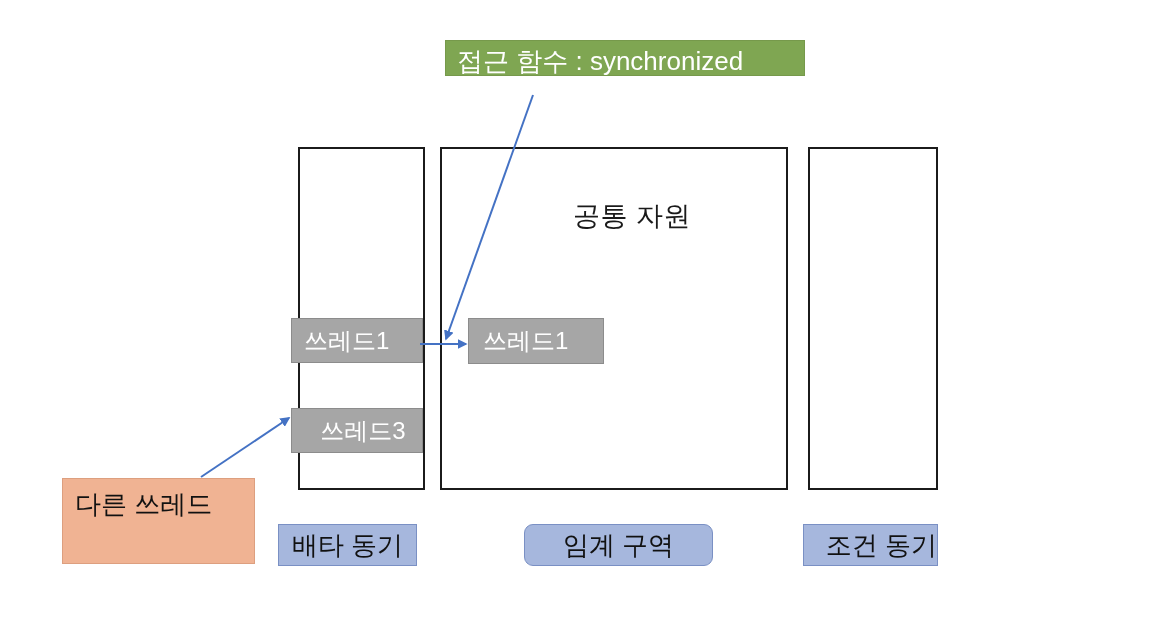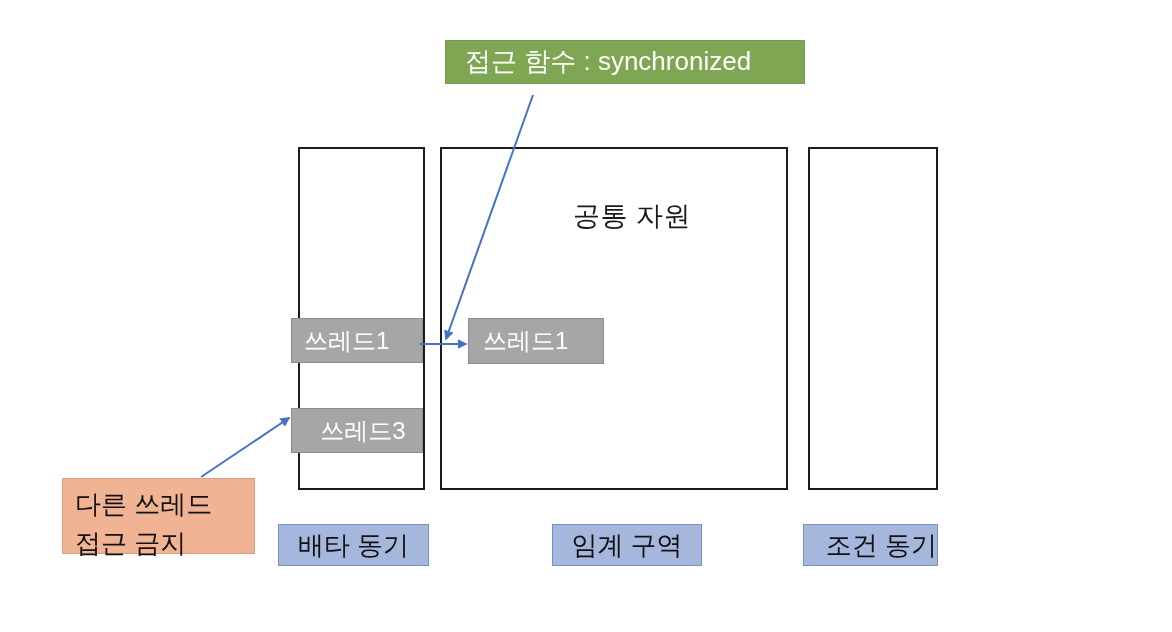--- a/index.html
+++ b/index.html
@@ -83,37 +83,37 @@
     padding-left: 14px;
     white-space: nowrap;
   }
 
   
   .callout-green {
     position: absolute;
     left: 445px;
     top: 40px;
     width: 360px;
-    height: 44px;
+    height: 36px;
     background: #7fa652;
     border: 1px solid #76994b;
     box-sizing: border-box;
     color: #ffffff;
     font-size: 26px;
     line-height: 41px;
-    padding-left: 19px;
+    padding-left: 11px;
     white-space: nowrap;
   }
 
   .callout-orange {
     position: absolute;
     left: 62px;
     top: 478px;
     width: 193px;
-    height: 76px;
+    height: 86px;
     background: #f0b393;
     border: 1px solid #dd9f7f;
     box-sizing: border-box;
     color: #111111;
     font-size: 26px;
     padding: 6px 0 0 12px;
     line-height: 39px;
     white-space: nowrap;
   }
 
@@ -124,22 +124,22 @@
     height: 42px;
     background: #a6b7dd;
     border: 1px solid #7a90c4;
     box-sizing: border-box;
     color: #111111;
     font-size: 26px;
     line-height: 40px;
     text-align: center;
     white-space: nowrap;
   }
-  #legend-0 { left: 278px; width: 151px; }
-  #legend-1 { left: 552px; width: 150px; }
+  #legend-0 { left: 278px; width: 139px; }
+  #legend-1 { left: 524px; width: 189px; border-radius: 9px; }
   #legend-2 { left: 803px; width: 135px; text-align: right; }
 
   
   #connectors {
     position: absolute;
     left: 0;
     top: 0;
     width: 1172px;
     height: 632px;
     pointer-events: none;
@@ -160,21 +160,20 @@
     <div class="thread-chip r0">쓰레드1</div>
     <div class="thread-chip r2">쓰레드3</div>
   </div>
 
   <div class="thread-active">쓰레드1</div>
 
   <div class="callout-green">접근 함수 : synchronized</div>
 
   <div class="callout-orange">
     <div>다른 쓰레드</div>
-    <div>접근 금지</div>
   </div>
 
   <div class="legend-chip" id="legend-0">배타 동기</div>
   <div class="legend-chip" id="legend-1">임계 구역</div>
   <div class="legend-chip" id="legend-2">조건 동기</div>
 
   <svg id="connectors" viewBox="0 0 1172 632">
     <defs>
       <marker id="arrowhead" markerWidth="5" markerHeight="5" refX="4.2" refY="2.5" orient="auto">
         <path d="M0,0 L5,2.5 L0,5 z" fill="#4472C4"></path>

